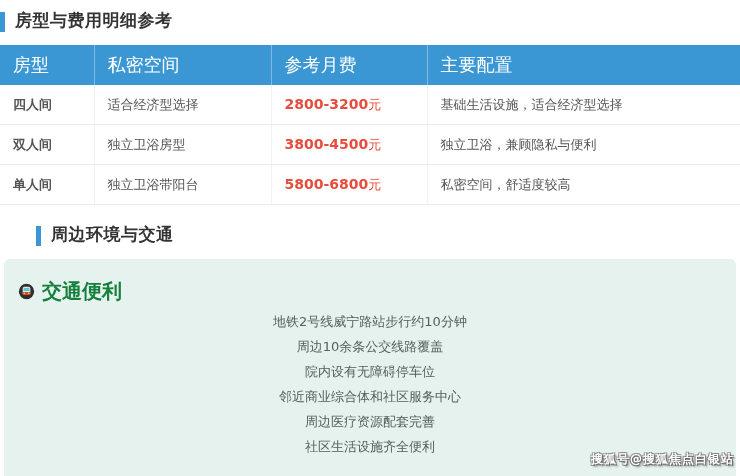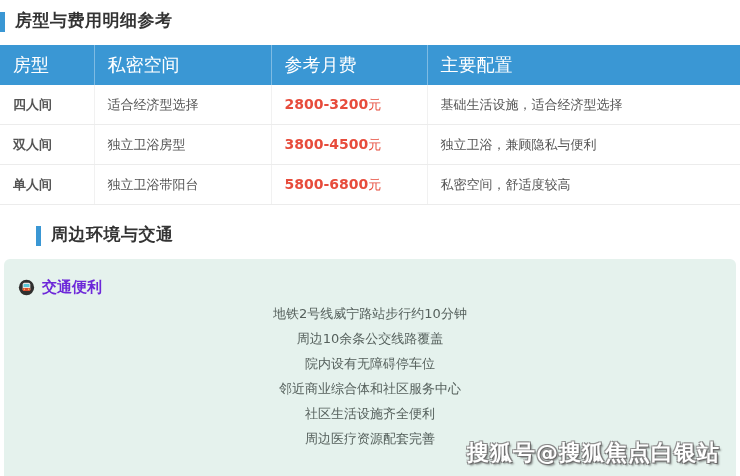--- a/index.html
+++ b/index.html
@@ -70,37 +70,37 @@
   
   .info-box {
     margin:13px 4px 0 4px;
     background:#e5f2ed;
     border-radius:6px;
     padding:17px 14px 22px 14px;
     min-height:240px;
   }
   .group-header {
     display:flex; align-items:center; gap:7px;
-    font-size:15px; font-weight:bold; color:#6d28d9;
+    font-size:20px; font-weight:bold; color:#15803d;
     margin-top:2px;
   }
   .group-header.second { margin-top:14px; }
   .group-header .ico { width:17px; height:17px; flex:0 0 auto; }
   .info-item {
     font-size:13px; color:#55605c;
     margin-top:9px;
     line-height:16px;
     text-align:center;
   }
   .info-item + .group-header { margin-top:14px; }
   
   .watermark {
     position:absolute;
-    right:20px; bottom:8px;
-    font-size:22px; font-weight:bold;
+    right:6px; bottom:8px;
+    font-size:12px; font-weight:bold;
     color:#ffffff;
     letter-spacing:1px;
     text-shadow:
       1px 1px 0 #6b6b6b,
       -1px 1px 0 #8a8a8a,
       1px -1px 0 #8a8a8a,
       -1px -1px 0 #9a9a9a,
       2px 2px 2px rgba(60,60,60,0.6);
     pointer-events:none;
   }
@@ -170,20 +170,20 @@
         <rect x="6" y="14.5" width="2" height="1.8" fill="#30302f"></rect>
         <rect x="12" y="14.5" width="2" height="1.8" fill="#30302f"></rect>
       </svg>
       <span>交通便利</span>
     </div>
     <p class="info-item">地铁2号线威宁路站步行约10分钟</p>
     <p class="info-item">周边10余条公交线路覆盖</p>
     <p class="info-item">院内设有无障碍停车位</p>
 
     <p class="info-item">邻近商业综合体和社区服务中心</p>
+    <p class="info-item">周边医疗资源配套完善</p>
     <p class="info-item">社区生活设施齐全便利</p>
-    <p class="info-item">周边医疗资源配套完善</p>
 
   </div>
 
   <div class="watermark">搜狐号@搜狐焦点白银站</div>
 
 </div>
 
 </body></html>

